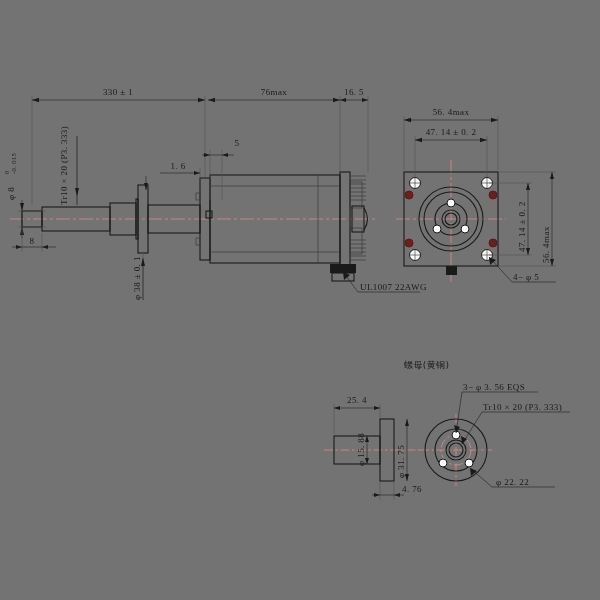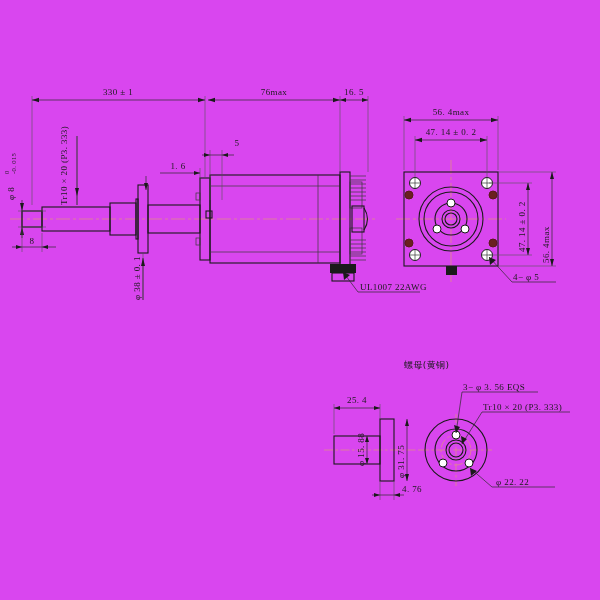--- a/index.html
+++ b/index.html
@@ -1,18 +1,18 @@
 <!DOCTYPE html>
 <html><head>
 <meta charset="utf-8">
 <style>
   html,body{margin:0;padding:0;background:#ffffff;}
   body{width:600px;height:600px;overflow:hidden;
        font-family:"Liberation Serif",serif;}
-  #sheet{position:relative;width:600px;height:600px;background:#d946ef;}
+  #sheet{position:relative;width:600px;height:600px;background:#737373;}
   svg{display:block;}
   .ln{stroke:#1a1a1a;stroke-width:1.1;fill:none;}
   .thin{stroke:#3a3a3a;stroke-width:0.7;fill:none;}
   .dim{stroke:#2b2b2b;stroke-width:0.7;fill:none;}
   .ext{stroke:#555;stroke-width:0.6;fill:none;}
   .ctr{stroke:#e08b8b;stroke-width:0.8;fill:none;
        stroke-dasharray:14 3 3 3;}
   .ctr2{stroke:#e08b8b;stroke-width:0.8;fill:none;
        stroke-dasharray:9 2.5 2.5 2.5;}
   .hole{stroke:#1a1a1a;stroke-width:1;fill:#ffffff;}

